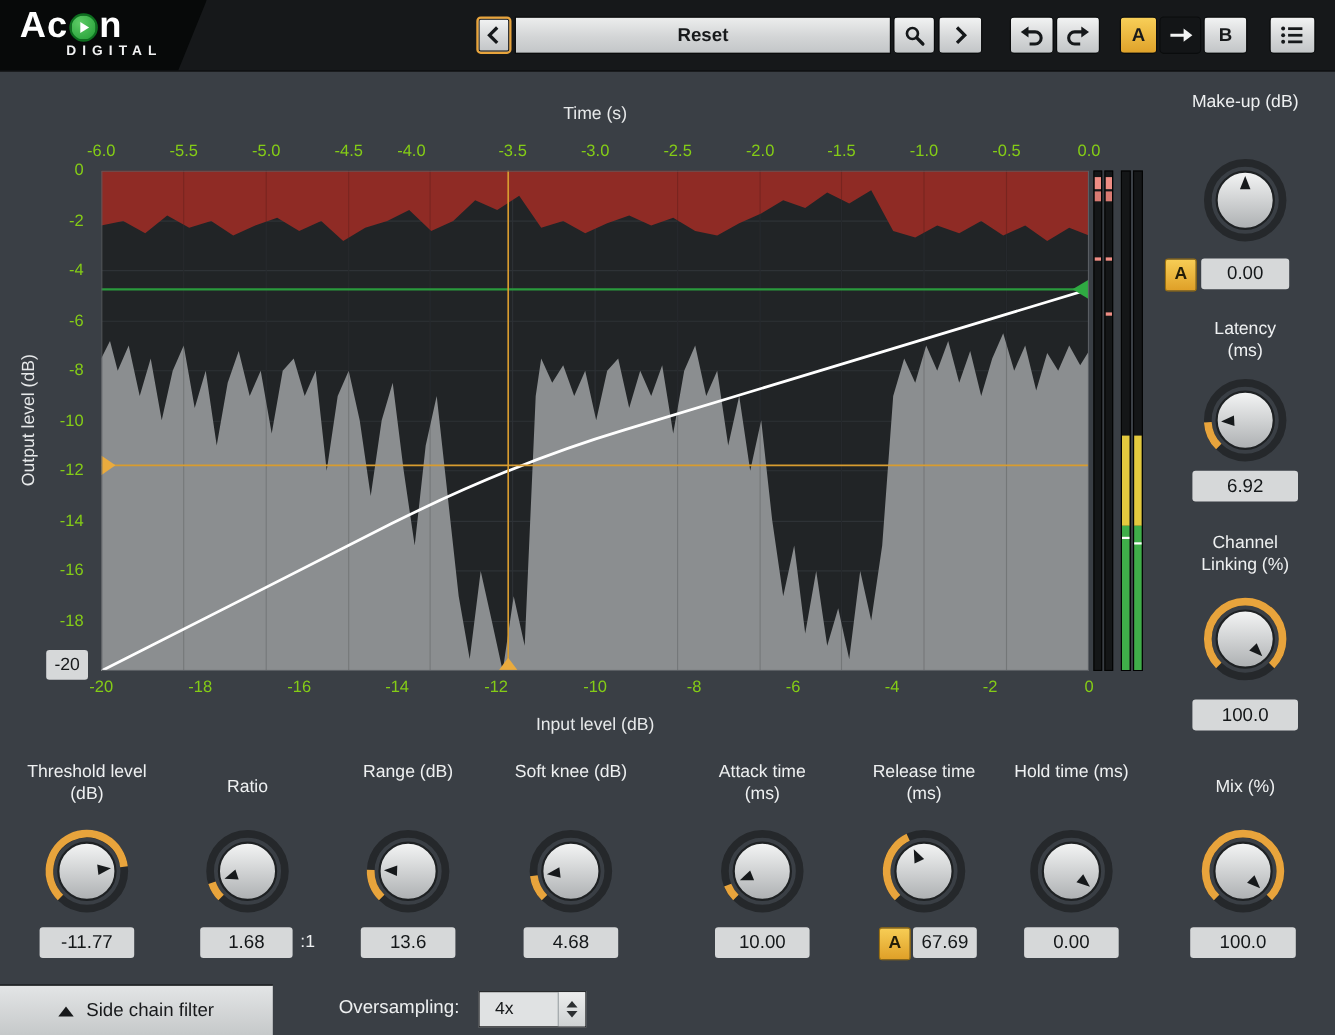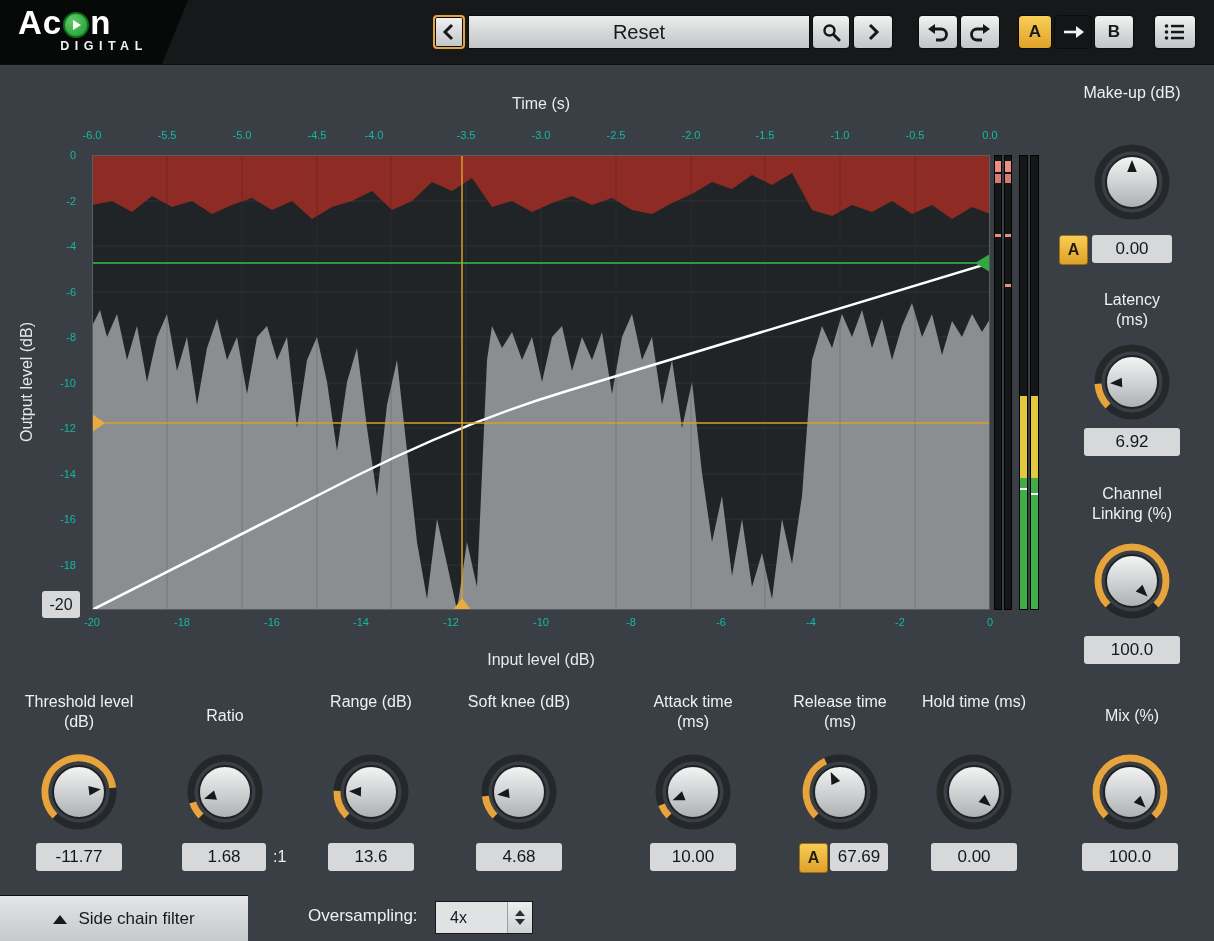--- a/index.html
+++ b/index.html
@@ -17,26 +17,26 @@
   .brand-sub{margin:-3px 0 0 20px;font-size:12.5px;letter-spacing:5.5px;color:#f0f1f2;font-weight:bold;text-align:center;}
   .app-title{position:absolute;left:200px;top:0;height:64px;line-height:64px;font-size:25px;font-weight:bold;color:#fafafa;letter-spacing:.5px;}
   .tb-btn{position:absolute;top:15px;height:34px;box-sizing:border-box;border:1px solid #0a0c0d;border-radius:4px;
           background:linear-gradient(#f2f3f3 0%,#d6d8d9 55%,#c2c5c7 100%);
           display:flex;align-items:center;justify-content:center;color:#17191b;cursor:pointer;}
   .tb-btn.dark{background:#131517;}
   .tb-btn.yellow{background:linear-gradient(#f8cf58,#dfa22a);}
   .tb-btn.focus{border:2px solid #e8a43c;box-shadow:inset 0 0 0 1px #0a0c0d;}
   .preset-field{position:absolute;top:15px;height:34px;box-sizing:border-box;border:1px solid #0a0c0d;
           background:linear-gradient(#eceded 0%,#d3d5d6 55%,#c3c6c8 100%);
-          display:flex;align-items:center;justify-content:center;color:#17191b;font-size:20px;}
+          display:flex;align-items:center;justify-content:center;color:#17191b;font-size:17px;font-weight:bold;}
   .ab-mini{position:absolute;width:27px;height:28px;border-radius:3px;background:linear-gradient(#f7cd55,#dfa028);
            color:#231d08;font-weight:bold;font-size:16px;display:flex;align-items:center;justify-content:center;border:1px solid #9a7010;}
   
   .axis-title{position:absolute;font-size:16px;color:#e7e9ea;text-align:center;}
-  .xtick,.ytick{position:absolute;font-size:11px;color:#14b8a6;white-space:nowrap;}
+  .xtick,.ytick{position:absolute;font-size:15px;color:#84cc16;white-space:nowrap;}
   .xtick{transform:translateX(-50%);}
   .ytick{right:6px;transform:translateY(-52%);}
   .xticks,.yticks{position:absolute;}
   .plot-wrap{position:absolute;left:92px;top:155px;width:898px;height:455px;}
   .minlabel{position:absolute;left:42px;top:591px;width:38px;height:27px;background:#d6d8d9;border-radius:3px;
             color:#17191b;font-size:16px;display:flex;align-items:center;justify-content:center;}
   .meter{position:absolute;top:155px;height:455px;background:#141617;border:1px solid #020303;box-sizing:border-box;overflow:hidden;}
   .meter .seg{position:absolute;left:0;width:100%;}
   
   .knob{position:absolute;width:80px;height:80px;cursor:pointer;}

